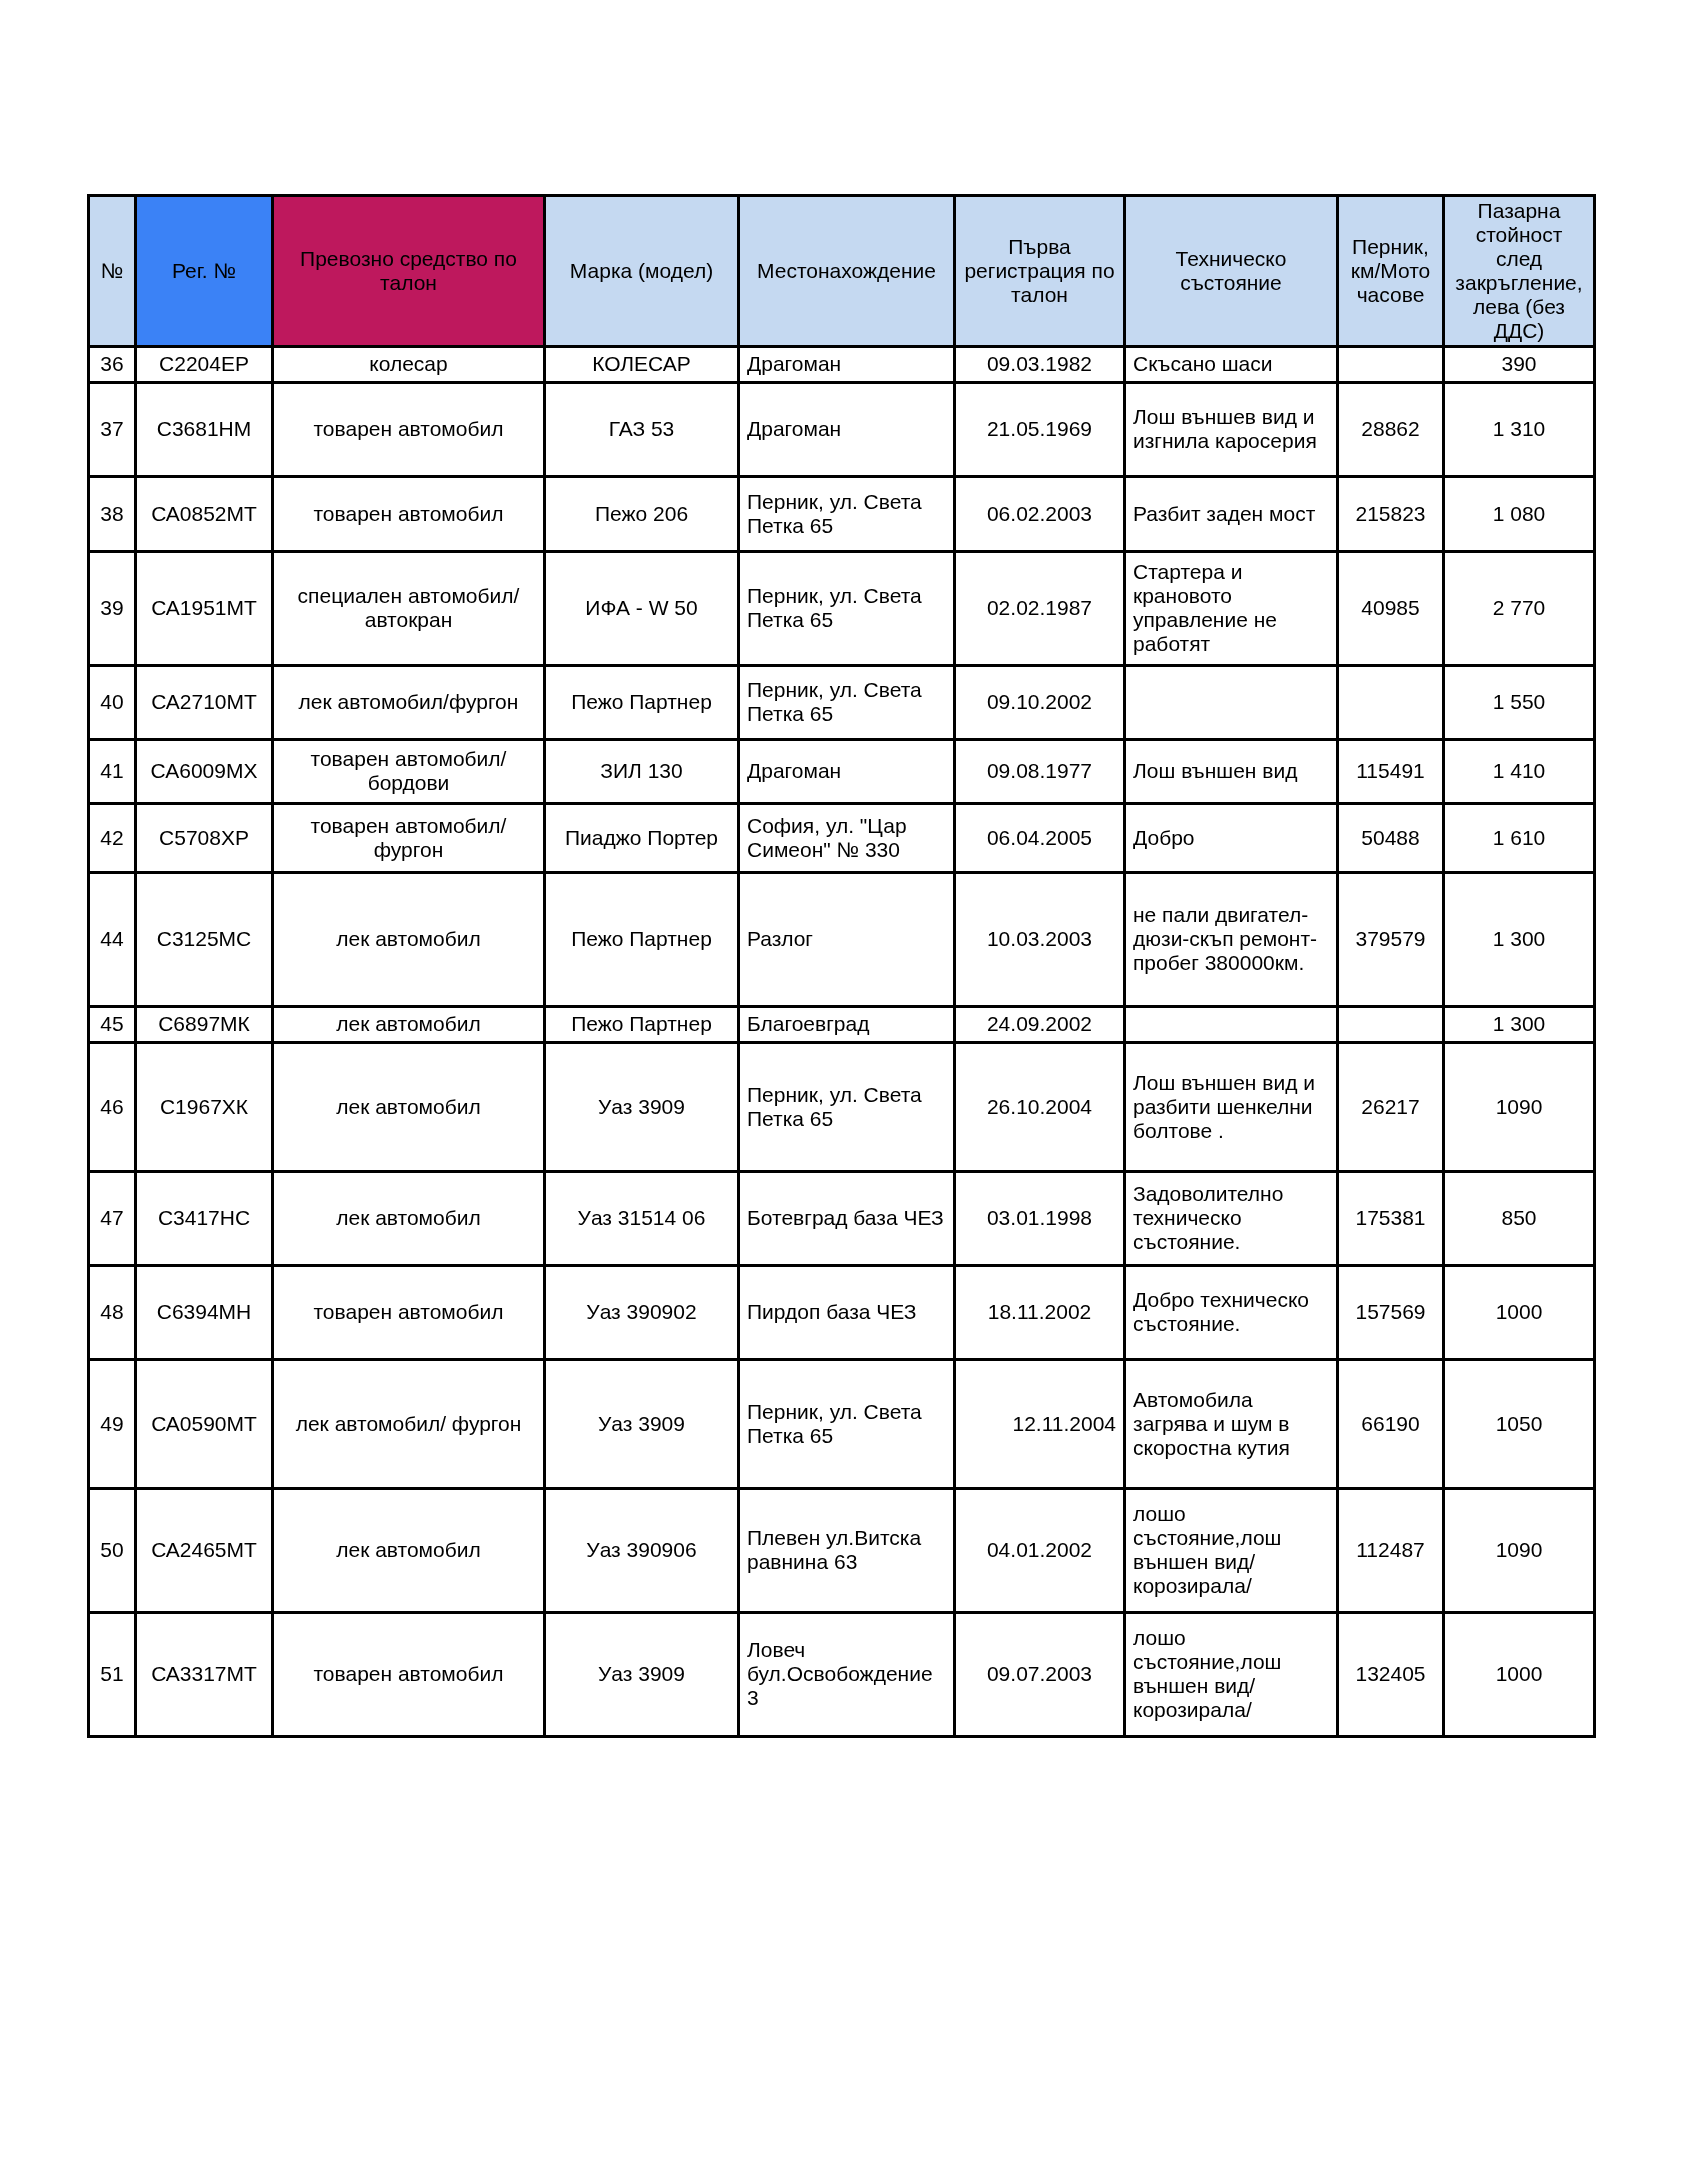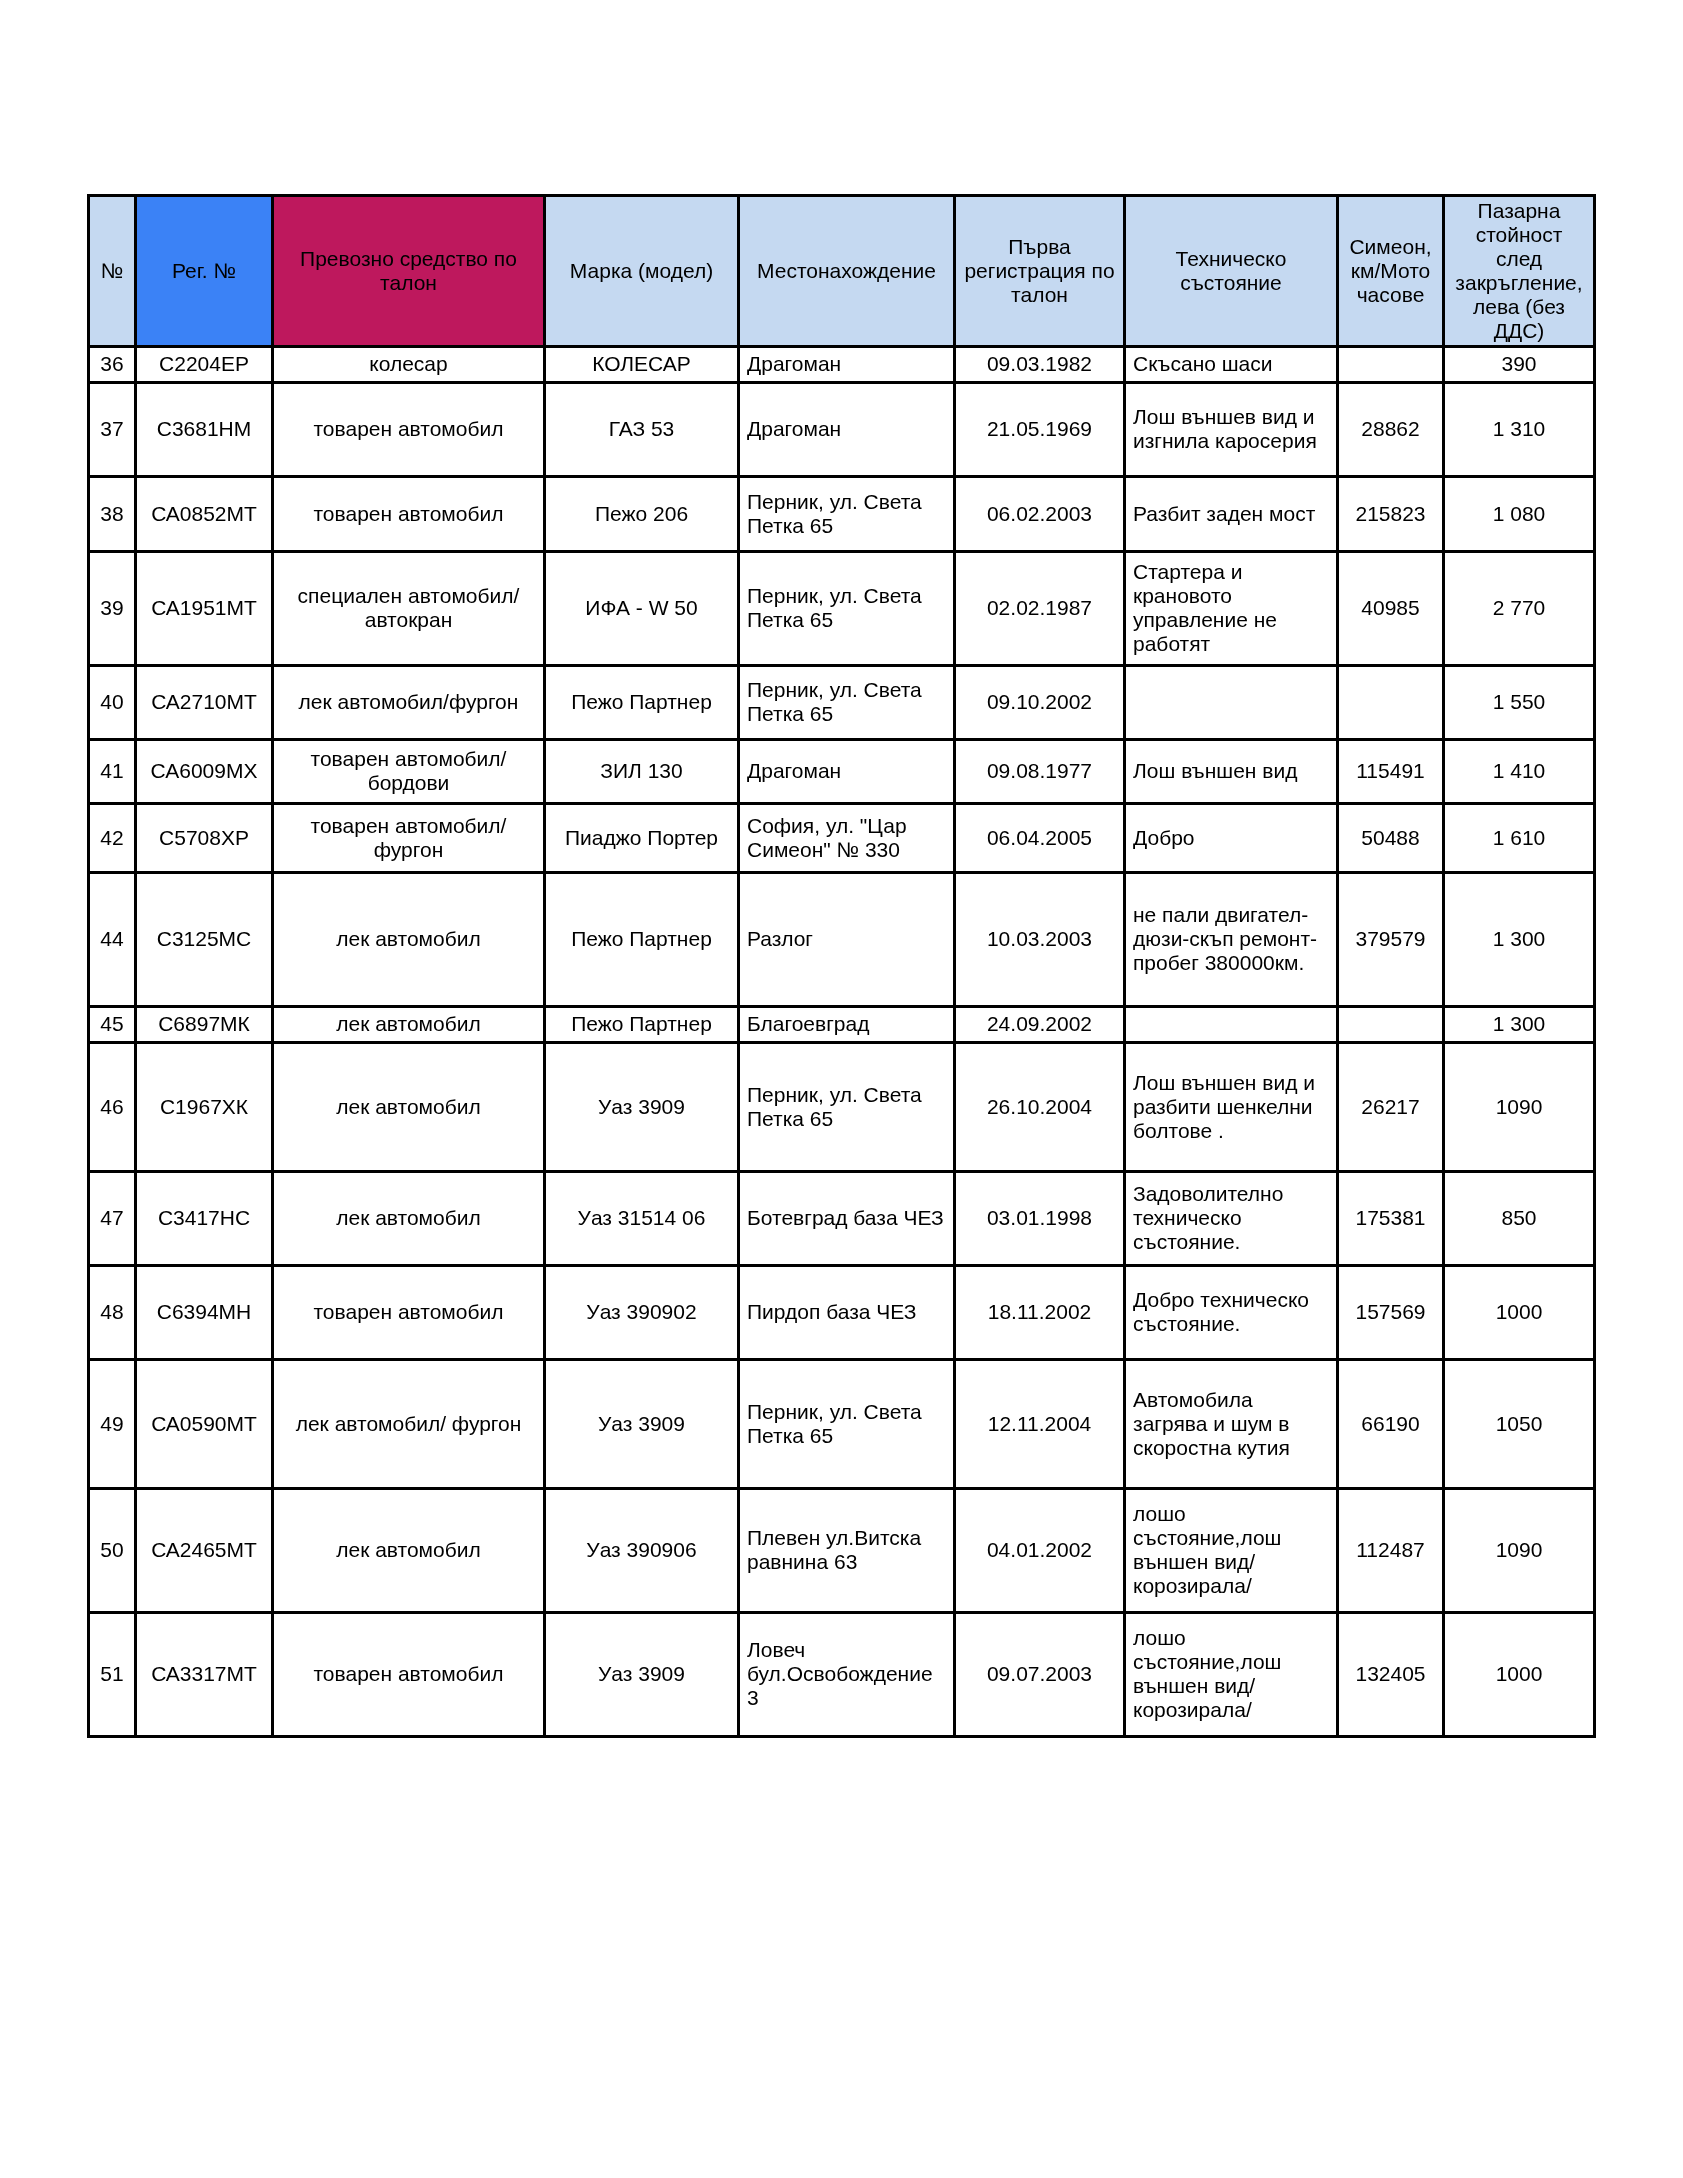--- a/index.html
+++ b/index.html
@@ -59,21 +59,21 @@
       </colgroup>
     <thead>
       <tr id="header-row" style="height: 149px;">
           <th style="background: rgb(197, 217, 241); border-color: rgb(0, 0, 0);">№</th>
           <th style="background: #3b82f6; border-color: rgb(0, 0, 0);">Рег. №</th>
           <th style="background: #be185d; border-color: rgb(0, 0, 0); text-align: center;">Превозно средство по талон</th>
           <th style="background: rgb(197, 217, 241); border-color: rgb(0, 0, 0);">Марка (модел)</th>
           <th style="background: rgb(197, 217, 241); border-color: rgb(0, 0, 0);">Местонахождение</th>
           <th style="background: rgb(197, 217, 241); border-color: rgb(0, 0, 0);">Първа регистрация по талон</th>
           <th style="background: rgb(197, 217, 241); border-color: rgb(0, 0, 0);">Техническо състояние</th>
-          <th style="background: rgb(197, 217, 241); border-color: rgb(0, 0, 0);">Симеон, км/Мото часове</th>
+          <th style="background: rgb(197, 217, 241); border-color: rgb(0, 0, 0);">Перник, км/Мото часове</th>
           <th style="background: rgb(197, 217, 241); border-color: rgb(0, 0, 0);">Пазарна стойност след закръгление, лева (без ДДС)</th>
         </tr>
     </thead>
     <tbody id="table-body">
         <tr style="height: 36px;">
           <td style="border-color: rgb(0, 0, 0);">36</td>
           <td style="border-color: rgb(0, 0, 0);">С2204ЕР</td>
           <td style="border-color: rgb(0, 0, 0);">колесар</td>
           <td style="border-color: rgb(0, 0, 0);">КОЛЕСАР</td>
           <td class="al-left" style="border-color: rgb(0, 0, 0);">Драгоман</td>
@@ -202,21 +202,21 @@
           <td class="al-left" style="border-color: rgb(0, 0, 0);">Добро техническо състояние.</td>
           <td style="border-color: rgb(0, 0, 0);">157569</td>
           <td style="border-color: rgb(0, 0, 0);">1000</td>
         </tr>
         <tr style="height: 129px;">
           <td style="border-color: rgb(0, 0, 0);">49</td>
           <td style="border-color: rgb(0, 0, 0);">СА0590МТ</td>
           <td style="border-color: rgb(0, 0, 0);">лек автомобил/ фургон</td>
           <td style="border-color: rgb(0, 0, 0);">Уаз 3909</td>
           <td class="al-left" style="border-color: rgb(0, 0, 0);">Перник, ул. Света Петка 65</td>
-          <td style="border-color: rgb(0, 0, 0);">12.11.2004</td>
+          <td style="border-color: rgb(0, 0, 0); text-align: right;">12.11.2004</td>
           <td class="al-left" style="border-color: rgb(0, 0, 0);">Автомобила загрява и шум в скоростна кутия</td>
           <td style="border-color: rgb(0, 0, 0);">66190</td>
           <td style="border-color: rgb(0, 0, 0);">1050</td>
         </tr>
         <tr style="height: 124px;">
           <td style="border-color: rgb(0, 0, 0);">50</td>
           <td style="border-color: rgb(0, 0, 0);">СА2465МТ</td>
           <td style="border-color: rgb(0, 0, 0);">лек автомобил</td>
           <td style="border-color: rgb(0, 0, 0);">Уаз 390906</td>
           <td class="al-left" style="border-color: rgb(0, 0, 0);">Плевен ул.Витска равнина 63</td>

